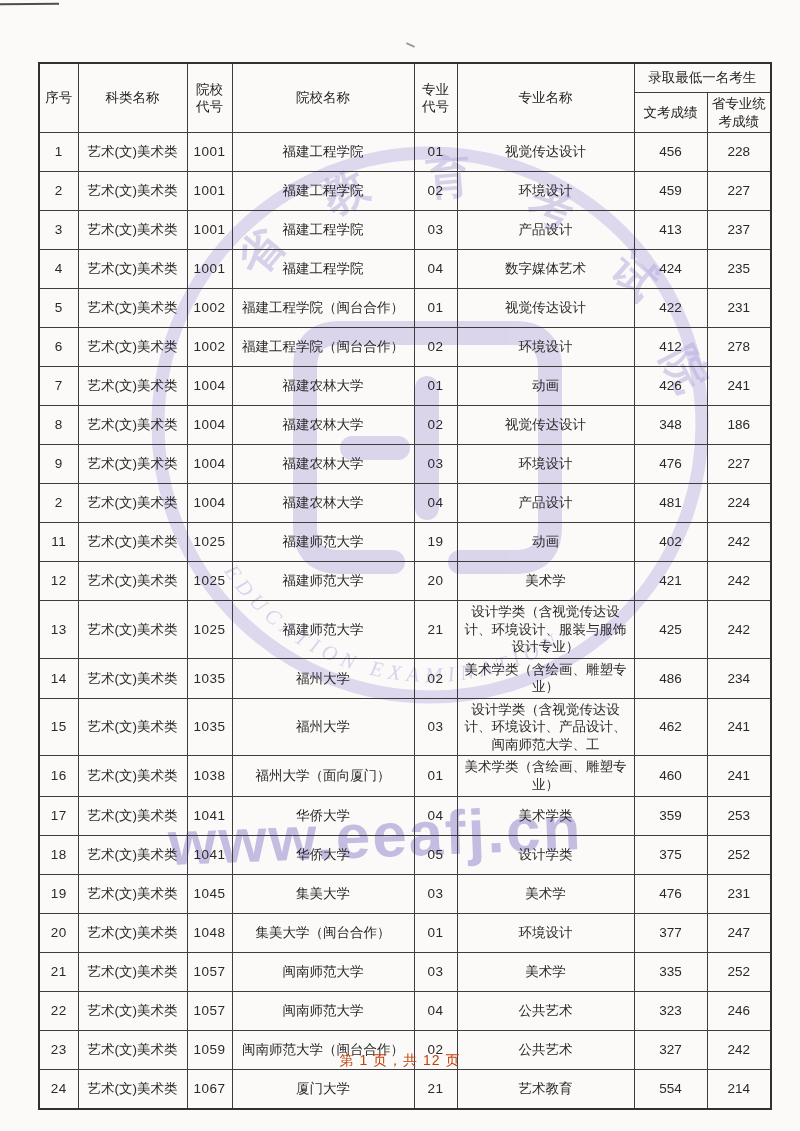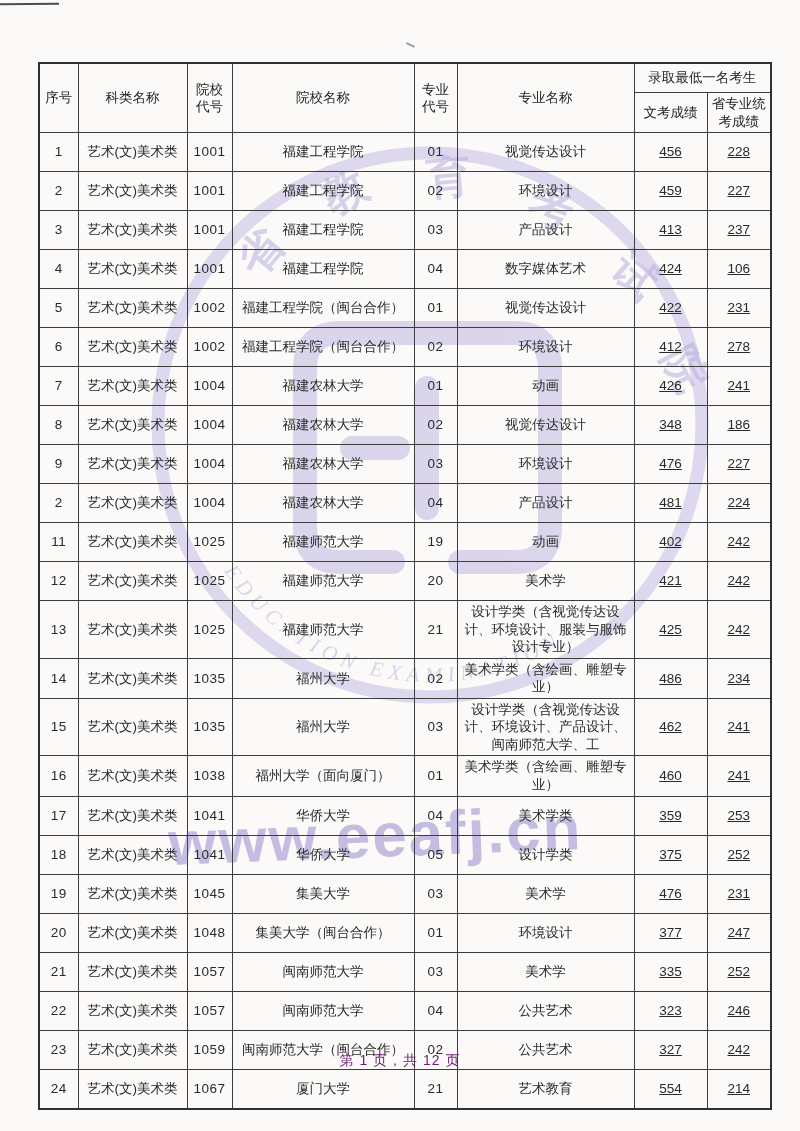--- a/index.html
+++ b/index.html
@@ -41,25 +41,25 @@
     vertical-align:middle;
     text-align:center;
     overflow:hidden;
   }
   table.score{border:2px solid #303030;}
   thead th{height:30px;color:#1f1f1f;}
   thead tr.group-row th{height:24px;}
   tbody td{height:34px;color:#2a2a2a;}
   td.c-instname,td.c-majorname{text-align:left;padding-left:6px;padding-right:4px;}
   td.c-seq,td.c-instcode,td.c-majorcode{letter-spacing:.5px;}
-  td.c-wk,td.c-tk{font-size:13.5px;text-decoration:underline;}
+  td.c-wk,td.c-tk{font-size:13.5px;}
   
   .footer{
     position:absolute;left:0;top:1052px;width:800px;z-index:2;
-    text-align:center;font-size:14px;color:#701a75;letter-spacing:1px;
+    text-align:center;font-size:14px;color:#c2410c;letter-spacing:1px;
   }
 </style>
 </head>
 <body>
 
 <div class="page">
 
   <div class="artifact-topline"></div>
   <div class="artifact-tick"></div>
 
@@ -149,21 +149,21 @@
     </tr>
 
     <tr>
       <td class="c-seq">4</td>
       <td class="c-category">艺术(文)美术类</td>
       <td class="c-instcode">1001</td>
       <td class="c-instname">福建工程学院</td>
       <td class="c-majorcode">04</td>
       <td class="c-majorname">数字媒体艺术</td>
       <td class="c-wk">424</td>
-      <td class="c-tk">106</td>
+      <td class="c-tk">235</td>
     </tr>
 
     <tr>
       <td class="c-seq">5</td>
       <td class="c-category">艺术(文)美术类</td>
       <td class="c-instcode">1002</td>
       <td class="c-instname">福建工程学院（闽台合作）</td>
       <td class="c-majorcode">01</td>
       <td class="c-majorname">视觉传达设计</td>
       <td class="c-wk">422</td>

